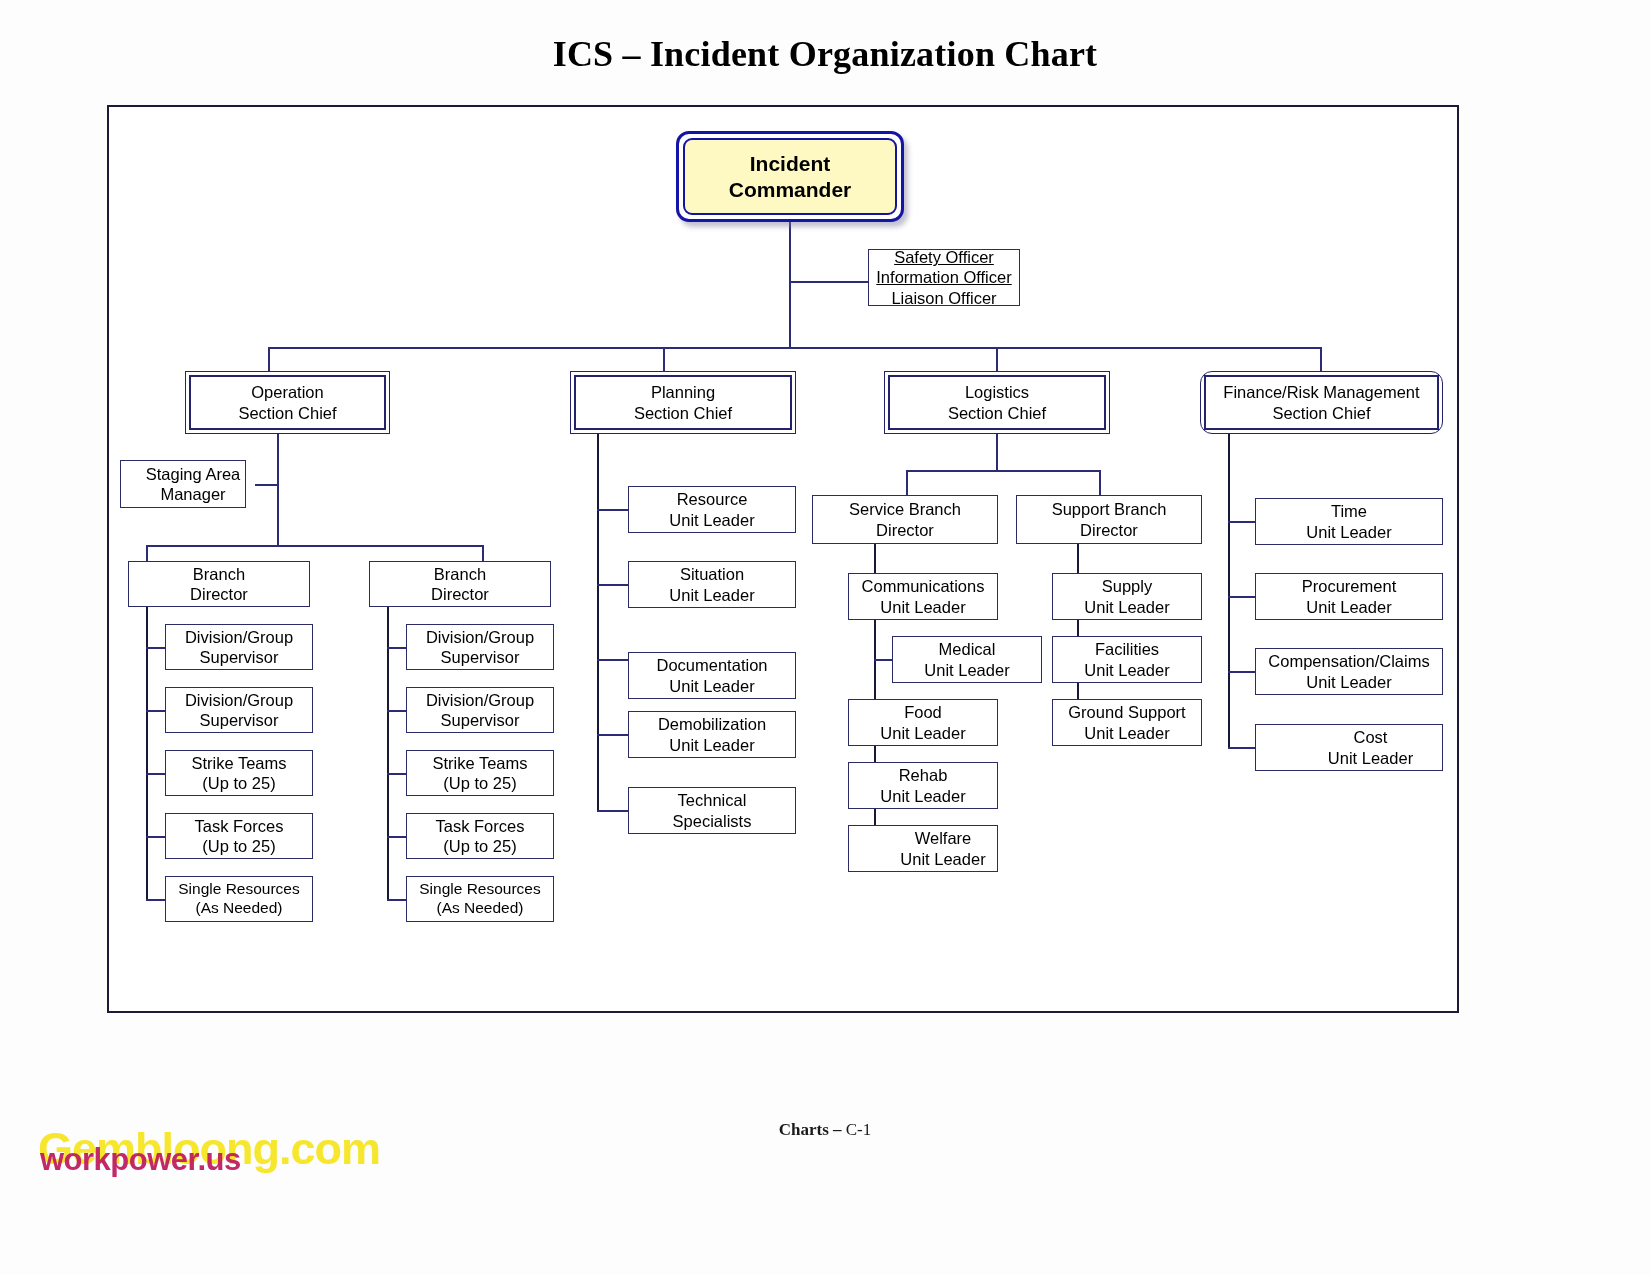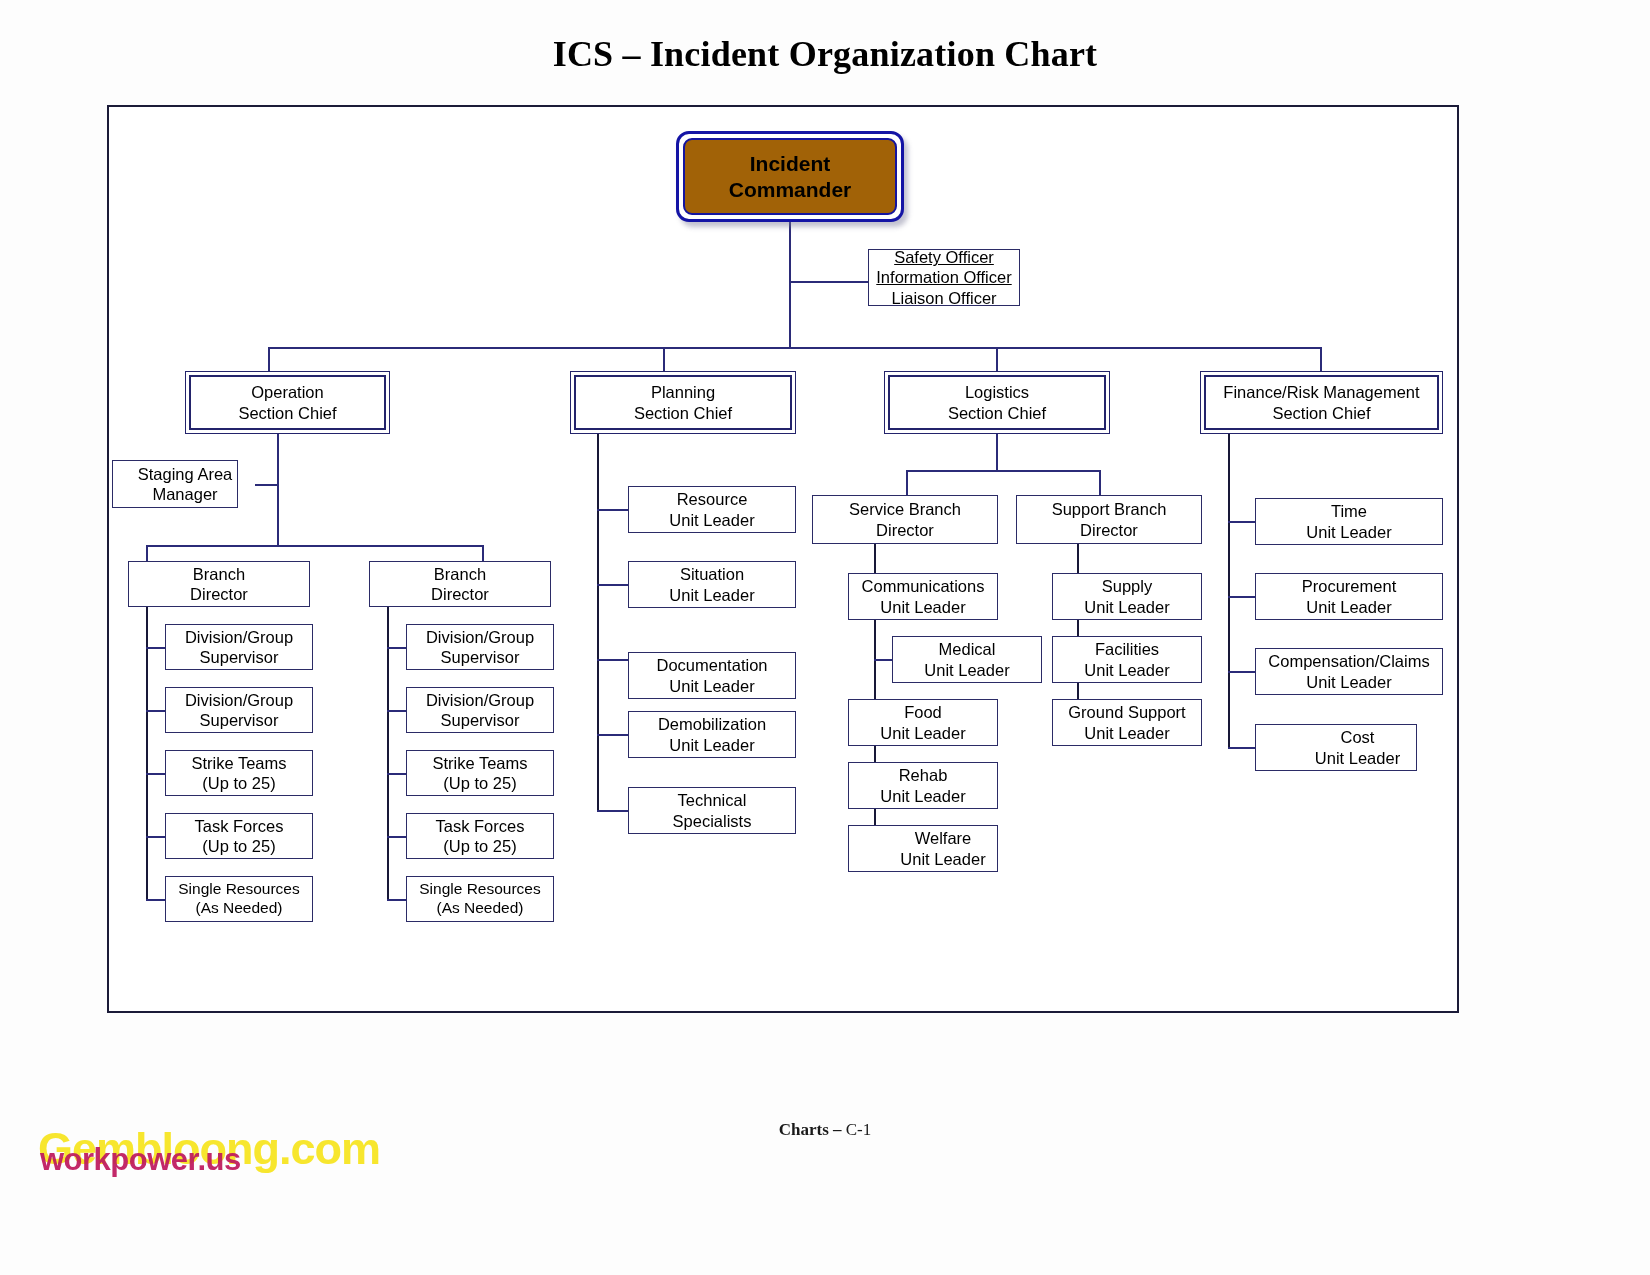--- a/index.html
+++ b/index.html
@@ -94,21 +94,21 @@
   #node-incident-commander .inner {
     width: 100%;
     height: 100%;
     border: 2.6px solid #14149f;
     border-radius: 9px;
     box-sizing: border-box;
     display: flex;
     flex-direction: column;
     align-items: center;
     justify-content: center;
-    background: #a16207;
+    background: #fef9c3;
   }
 
   
   #node-command-staff { font-size: 16.5px; }
   #node-command-staff .u { text-decoration: underline; }
 
   
   .conn {
     position: absolute;
     background: #2b2b78;
@@ -252,28 +252,28 @@
     </div>
   </div>
 
   <div class="node dbl" style="left:884px; top:371px; width:226px; height:63px;">
     <div class="inner">
       <span class="line">Logistics</span>
       <span class="line">Section Chief</span>
     </div>
   </div>
 
-  <div class="node dbl" style="left:1200px; top:371px; width:243px; height:63px;">
+  <div class="node dbl" style="left:1200px; top:371px; width:243px; height:63px;border-radius:12px;">
     <div class="inner">
       <span class="line">Finance/Risk Management</span>
       <span class="line">Section Chief</span>
     </div>
   </div>
 
-  <div class="node" style="left:112px; top:460px; width:126px; height:48px;padding-left:20px;">
+  <div class="node" style="left:120px; top:460px; width:126px; height:48px;padding-left:20px;">
     <span class="line">Staging Area</span>
     <span class="line">Manager</span>
   </div>
 
   <div class="node" style="left:128px; top:561px; width:182px; height:46px;">
     <span class="line">Branch</span>
     <span class="line">Director</span>
   </div>
 
   <div class="node" style="left:369px; top:561px; width:182px; height:46px;">
@@ -392,21 +392,21 @@
     <span class="line">Unit Leader</span>
   </div>
   <div class="node" style="left:1255px; top:573px; width:188px; height:47px;">
     <span class="line">Procurement</span>
     <span class="line">Unit Leader</span>
   </div>
   <div class="node" style="left:1255px; top:648px; width:188px; height:47px;">
     <span class="line">Compensation/Claims</span>
     <span class="line">Unit Leader</span>
   </div>
-  <div class="node" style="left:1255px; top:724px; width:162px; height:47px;padding-left:43px;">
+  <div class="node" style="left:1255px; top:724px; width:188px; height:47px;padding-left:43px;">
     <span class="line">Cost</span>
     <span class="line">Unit Leader</span>
   </div>
 
   <div id="footer-label">
     <span class="b">Charts –</span><span> C-1</span>
   </div>
 
   <div class="watermark" id="watermark-gembloong">Gembloong.com</div>
   <div class="watermark" id="watermark-workpower">workpower.us</div>

